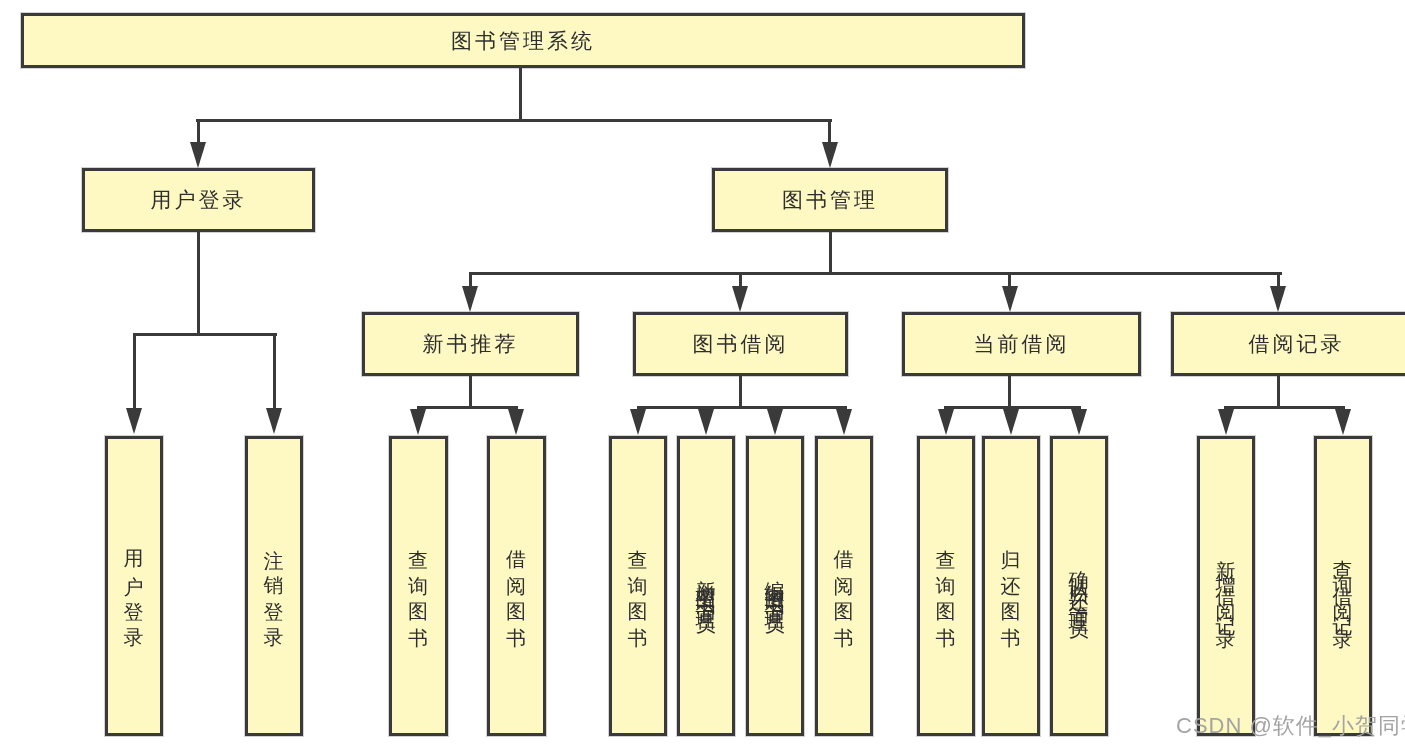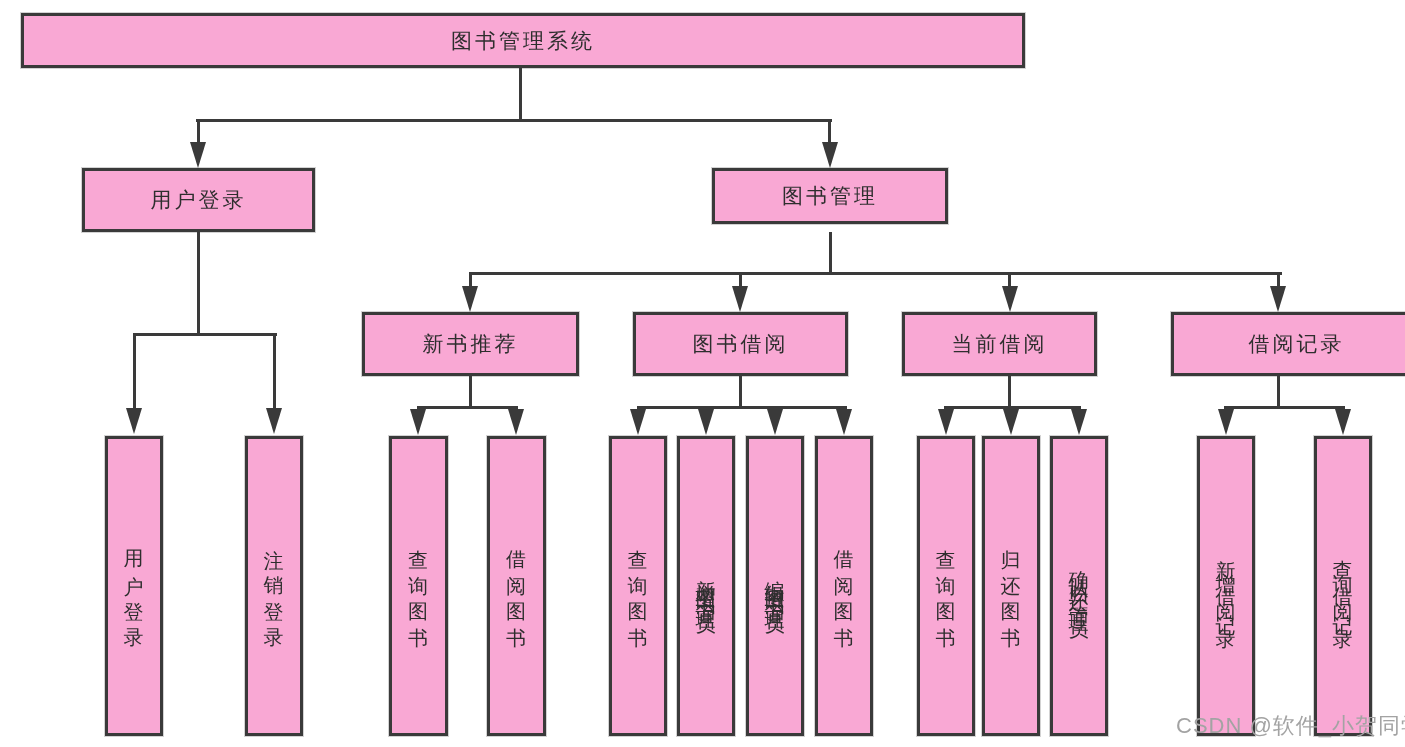--- a/index.html
+++ b/index.html
@@ -8,21 +8,21 @@
     width: 1405px;
     height: 747px;
     background: #ffffff;
     font-family: "Liberation Sans", "DejaVu Sans", sans-serif;
     overflow: hidden;
   }
   .box {
     position: absolute;
     box-sizing: border-box;
     border: 3px solid #3a3a3a;
-    background: #f9a8d4;
+    background: #fef9c3;
     display: flex;
     align-items: center;
     justify-content: center;
     color: #2e2e2e;
     font-size: 21px;
     letter-spacing: 3px;
     box-shadow: 0 0 0 1px rgba(130,130,130,0.35);
   }
   .vtext {
     writing-mode: vertical-rl;
@@ -58,25 +58,25 @@
   }
 </style>
 </head>
 <body>
 
 <div class="canvas">
 
   <div class="box" style="left:21px;top:13px;width:1004px;height:55px;">图书管理系统</div>
 
   <div class="box" style="left:82px;top:168px;width:233px;height:64px;">用户登录</div>
-  <div class="box" style="left:712px;top:168px;width:236px;height:56px;">图书管理</div>
+  <div class="box" style="left:712px;top:168px;width:236px;height:64px;">图书管理</div>
 
   <div class="box" style="left:633px;top:312px;width:215px;height:64px;">图书借阅</div>
   <div class="box" style="left:362px;top:312px;width:217px;height:64px;">新书推荐</div>
-  <div class="box" style="left:902px;top:312px;width:195px;height:64px;">当前借阅</div>
+  <div class="box" style="left:902px;top:312px;width:239px;height:64px;">当前借阅</div>
   <div class="box" style="left:1171px;top:312px;width:251px;height:64px;">借阅记录</div>
 
   <div class="box" style="left:105px;top:436px;width:58px;height:300px;">
     <span class="vtext sp4">用户登录</span>
   </div>
   <div class="box" style="left:245px;top:436px;width:58px;height:300px;">
     <span class="vtext sp4">注销登录</span>
   </div>
 
   <div class="box" style="left:389px;top:436px;width:59px;height:300px;">

